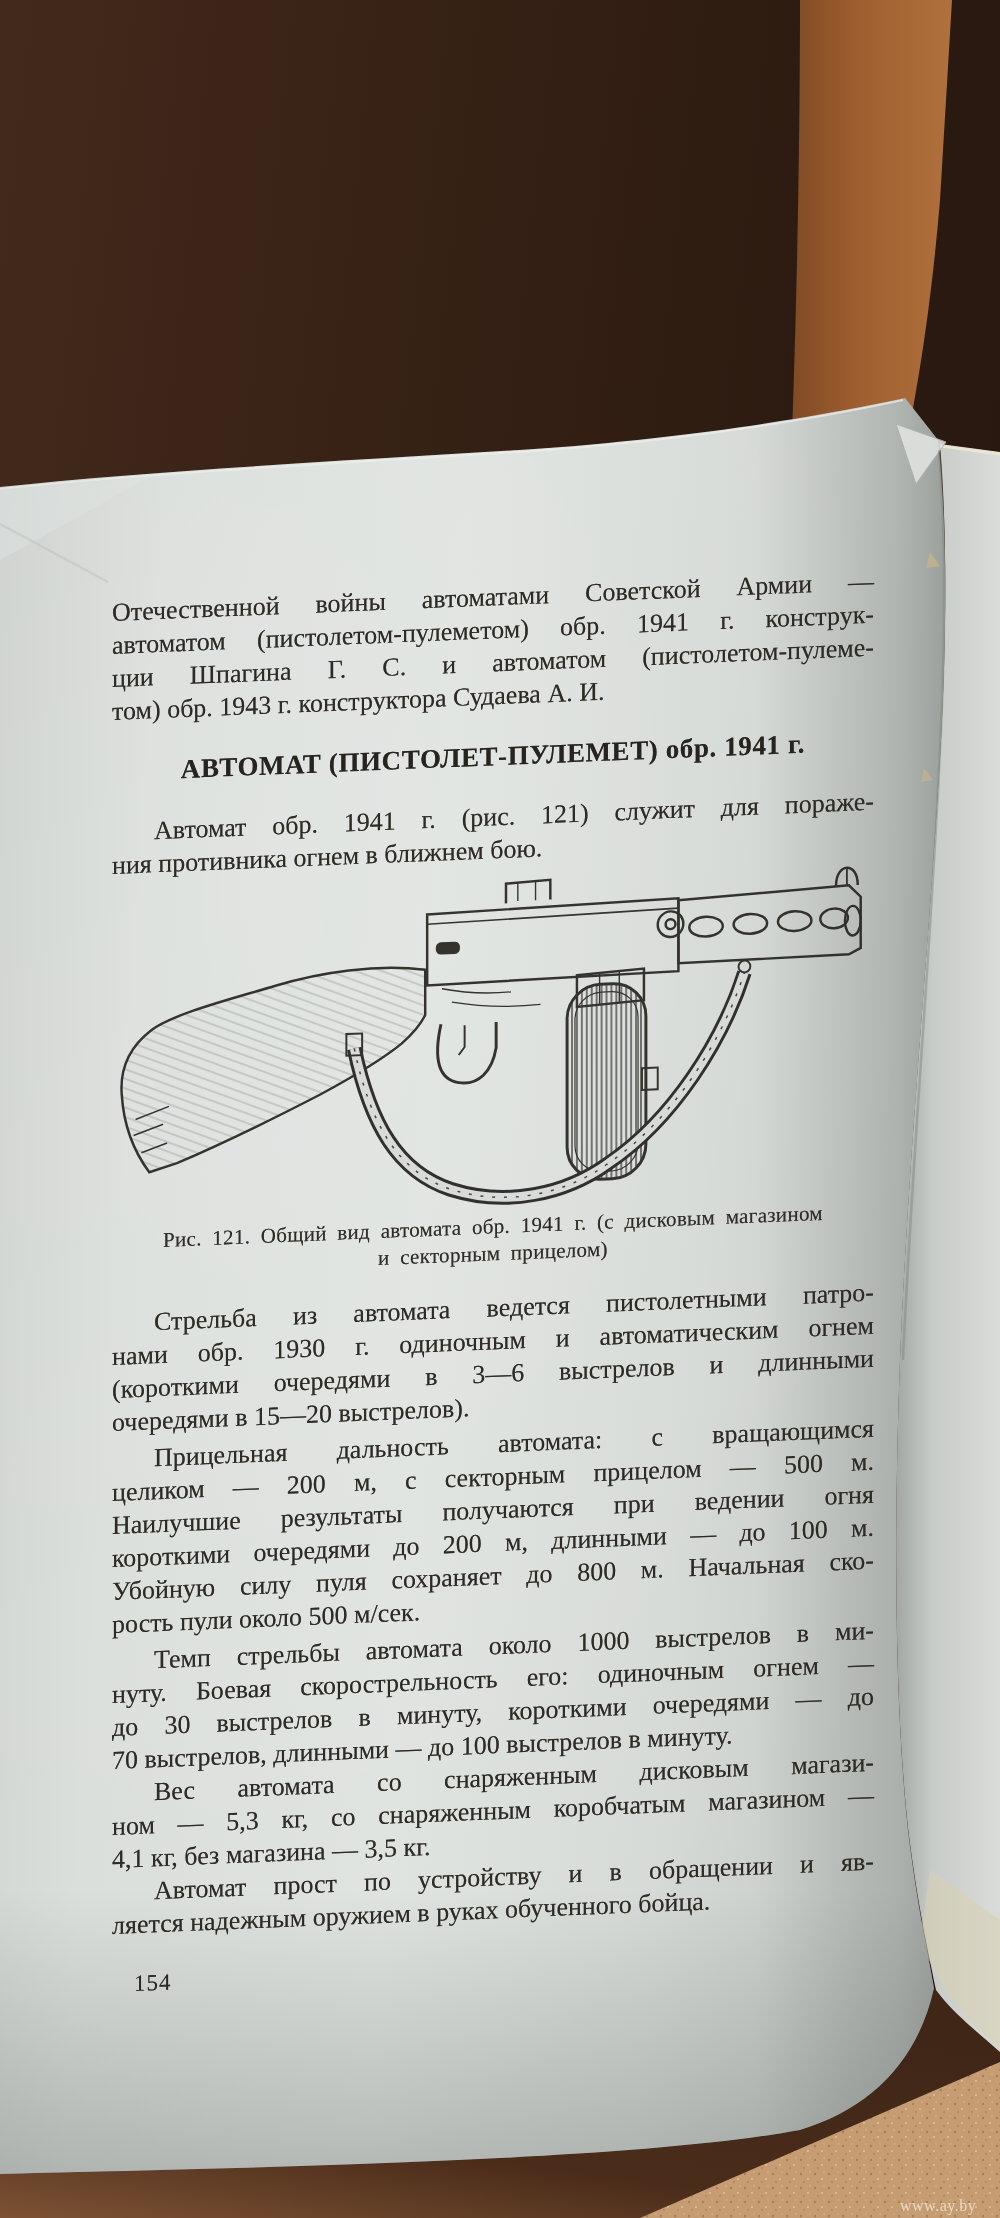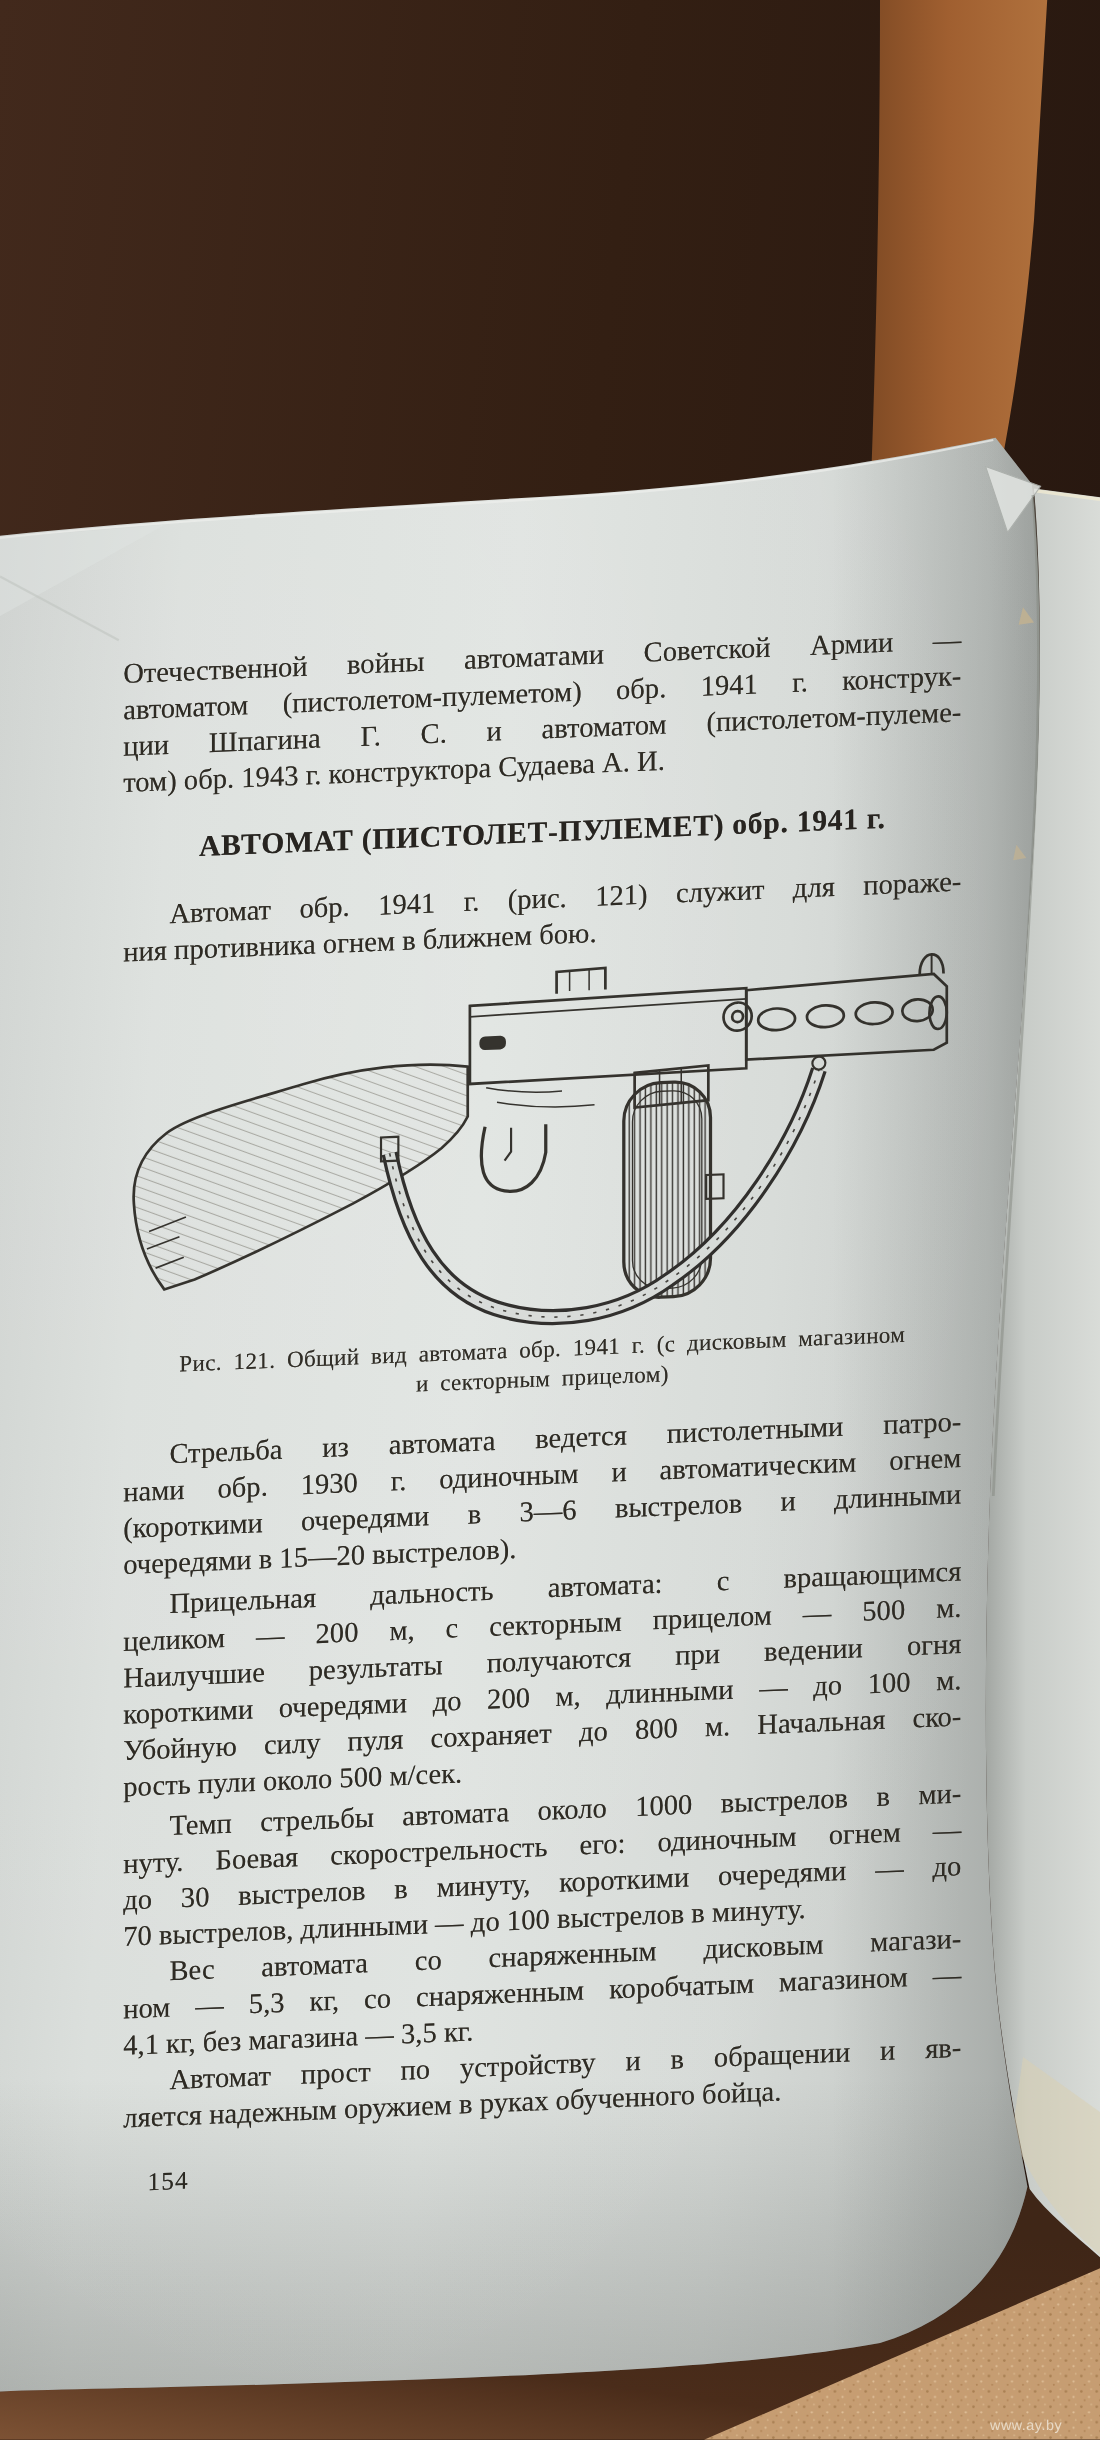--- a/index.html
+++ b/index.html
@@ -29,21 +29,21 @@
   .cap{
     margin-top:6px;text-align:center;font-size:21px;line-height:27px;
     color:#302d26;word-spacing:5px;letter-spacing:.3px;
   }
   .para-b{margin-top:24px;}
   .para-c,.para-d{margin-top:4px;}
   .pageno{margin-top:26px;padding-left:22px;font-size:23px;letter-spacing:1px;color:#2b2922;}
   
   #watermark{
     position:absolute;left:900px;top:2197px;
-    font-family:Liberation Sans, sans-serif;font-size:13px;
+    font-family:Liberation Serif, serif;font-size:16px;
     color:rgba(248,246,238,.68);letter-spacing:.5px;
   }
 </style>
 </head>
 <body>
 
 <div id="scene">
 
   <svg id="bg-svg" width="1000" height="2218" viewBox="0 0 1000 2218">
     <defs>

